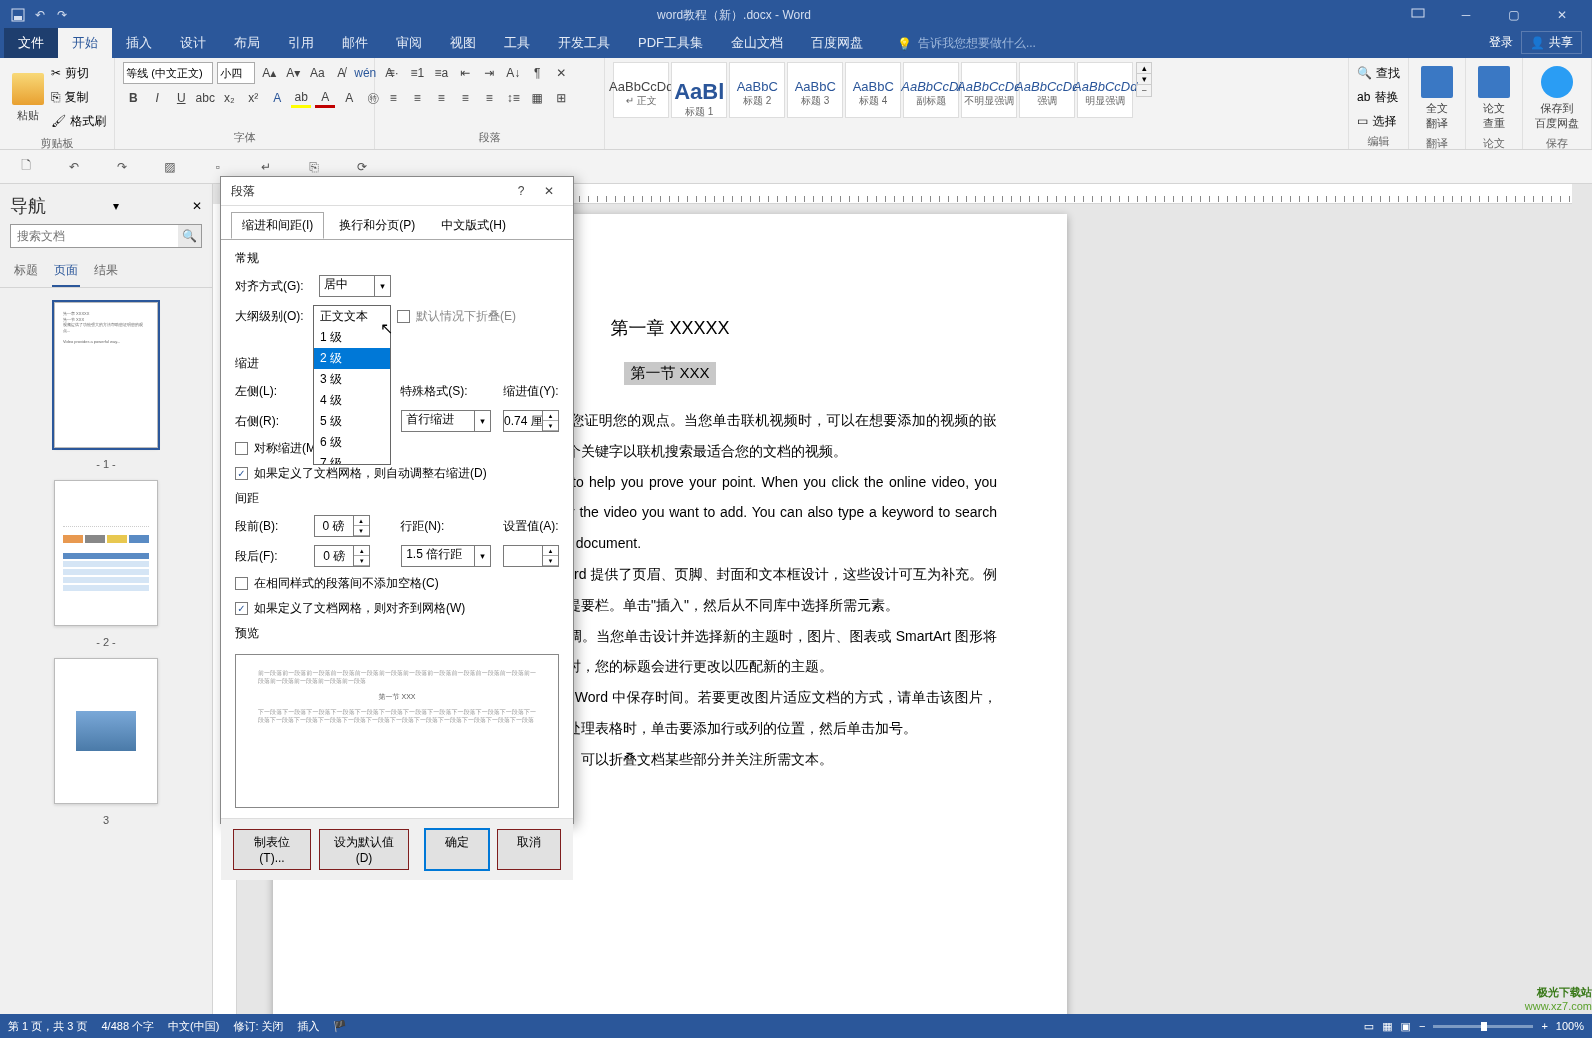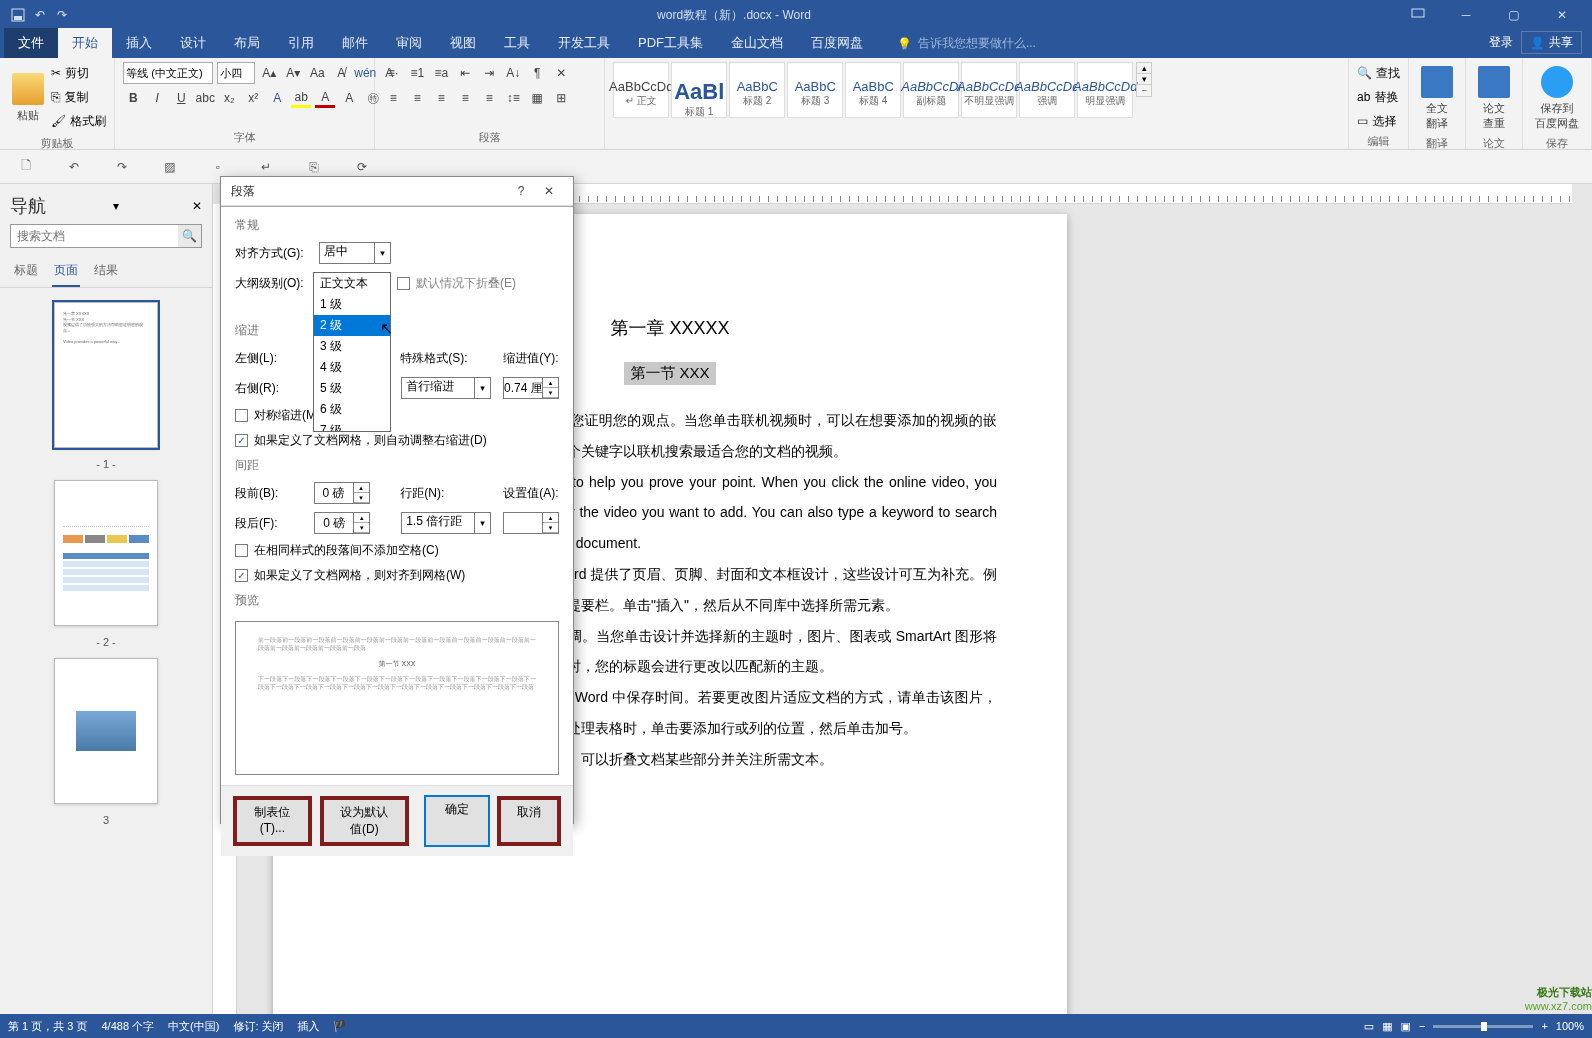--- a/index.html
+++ b/index.html
@@ -75,39 +75,39 @@
 
 
 .dialog { position: absolute; left: 220px; top: 176px; width: 354px; height: 648px; background: #f0f0f0; border: 1px solid #888; box-shadow: 3px 3px 12px rgba(0,0,0,0.3); display: flex; flex-direction: column; }
 .dlg-title { height: 32px; display: flex; align-items: center; padding: 0 10px; background: #fff; border-bottom: 1px solid #ddd; }
 .dlg-title .t { flex: 1; font-size: 12px; color: #333; }
 .dlg-title .btn { width: 28px; height: 28px; display: flex; align-items: center; justify-content: center; color: #444; }
 .dlg-tabs { display: flex; padding: 6px 10px 0; gap: 4px; background: #fff; }
 .dlg-tab { padding: 4px 10px; border: 1px solid transparent; font-size: 12px; }
 .dlg-tab.active { border: 1px solid #aaa; border-bottom: 1px solid #fff; background: #fff; }
 .dlg-body { flex: 1; padding: 10px 14px; background: #fff; border-top: 1px solid #aaa; display: flex; flex-direction: column; gap: 8px; overflow: visible; position: relative; }
-.section-label { font-size: 12px; color: #737373; }
+.section-label { font-size: 12px; color: #000000; }
 .field-row { display: flex; align-items: center; gap: 6px; font-size: 12px; }
 .field-row label { width: 78px; }
 .sel { border: 1px solid #7a7a7a; background: #fff; height: 22px; font-size: 12px; padding: 0 18px 0 4px; position: relative; }
 .sel .caret { position: absolute; right: 0; top: 0; bottom: 0; width: 16px; border-left: 1px solid #7a7a7a; display: flex; align-items: center; justify-content: center; font-size: 9px; }
 .sel.open .caret { background: #cde6f7; }
 .checkbox { width: 13px; height: 13px; border: 1px solid #7a7a7a; display: inline-flex; align-items: center; justify-content: center; font-size: 10px; color: #2b579a; }
 .spinbox { display: flex; border: 1px solid #7a7a7a; height: 22px; width: 56px; }
 .spinbox input { border: none; width: 38px; text-align: center; font-size: 12px; outline: none; }
 .spinbox .spins { width: 16px; display: flex; flex-direction: column; border-left: 1px solid #7a7a7a; }
 .spinbox .spins div { flex: 1; font-size: 7px; display: flex; align-items: center; justify-content: center; border-bottom: 1px solid #aaa; }
 .dropdown-list { position: absolute; left: 92px; top: 65px; width: 78px; border: 1px solid #666; background: #fff; z-index: 50; max-height: 160px; overflow-y: auto; }
 .dropdown-list .item { padding: 2px 6px; font-size: 12px; }
 .dropdown-list .item.selected { background: #0078d7; color: #fff; }
 .preview-box { border: 1px solid #888; height: 154px; margin-top: 4px; padding: 14px 22px; font-size: 6px; color: #999; line-height: 1.4; text-align: justify; }
 .preview-box .ptit { text-align: center; color: #555; margin: 6px 0; font-size: 7px; }
 .dlg-footer { padding: 10px 12px; display: flex; gap: 8px; background: #f0f0f0; border-top: 1px solid #ddd; }
 .dlg-footer .push { margin-left: auto; }
-.btn-std { border: 4px solid #7f1d1d; background: #e1e1e1; padding: 4px 14px; font-size: 12px; min-width: 64px; text-align: center; }
+.btn-std { border: 1px solid #7f1d1d; background: #e1e1e1; padding: 4px 14px; font-size: 12px; min-width: 64px; text-align: center; }
 .btn-std.primary { border: 1px solid #0078d7; outline: 1px solid #0078d7; }
 
 .watermark { position: absolute; right: 0; bottom: 26px; font-size: 11px; color: #5aa02c; text-align: right; }
 
 .cursor-arrow { position: absolute; left: 380px; top: 319px; font-size: 16px; color: #000; pointer-events: none; z-index: 100; }
 
 svg { display: block; }
 </style>
 </head>
 <body>
@@ -445,20 +445,25 @@
     <span>100%</span>
   </div>
 </div>
 
 <div class="dialog">
   <div class="dlg-title">
     <span class="t">段落</span>
     <span class="btn">?</span>
     <span class="btn">✕</span>
   </div>
+  <div class="dlg-tabs">
+    <div class="dlg-tab active">缩进和间距(I)</div>
+    <div class="dlg-tab">换行和分页(P)</div>
+    <div class="dlg-tab">中文版式(H)</div>
+  </div>
   <div class="dlg-body">
     <div class="section-label">常规</div>
     <div class="field-row">
       <label>对齐方式(G):</label>
       <div class="sel" style="width:72px;"><span>居中</span><span class="caret">▾</span></div>
     </div>
     <div class="field-row">
       <label>大纲级别(O):</label>
       <div class="sel open" style="width:72px;"><span>2 级</span><span class="caret">▾</span></div>
       <span class="checkbox"></span>

